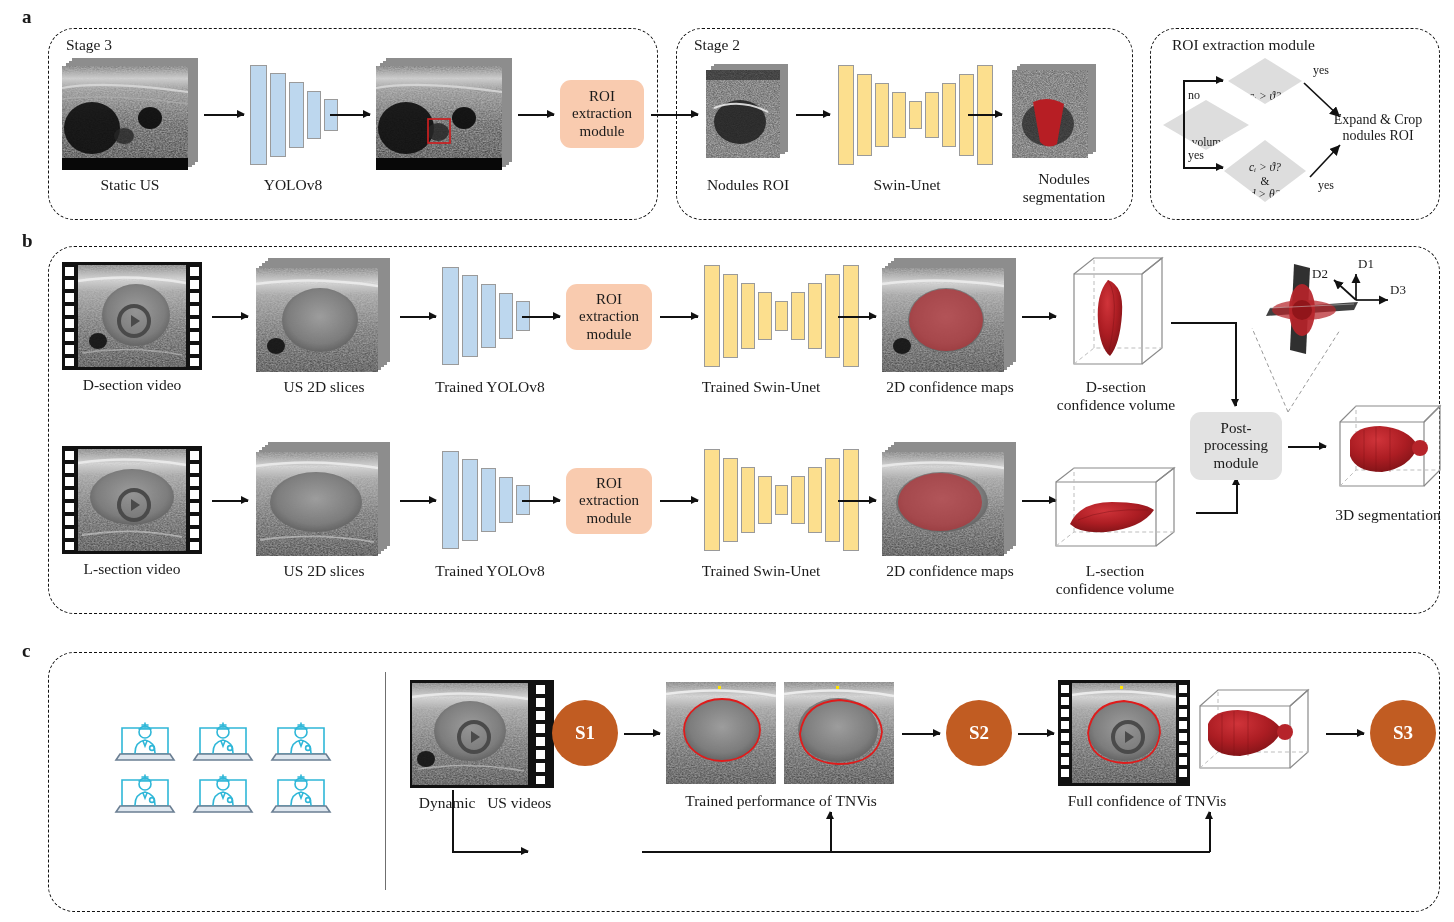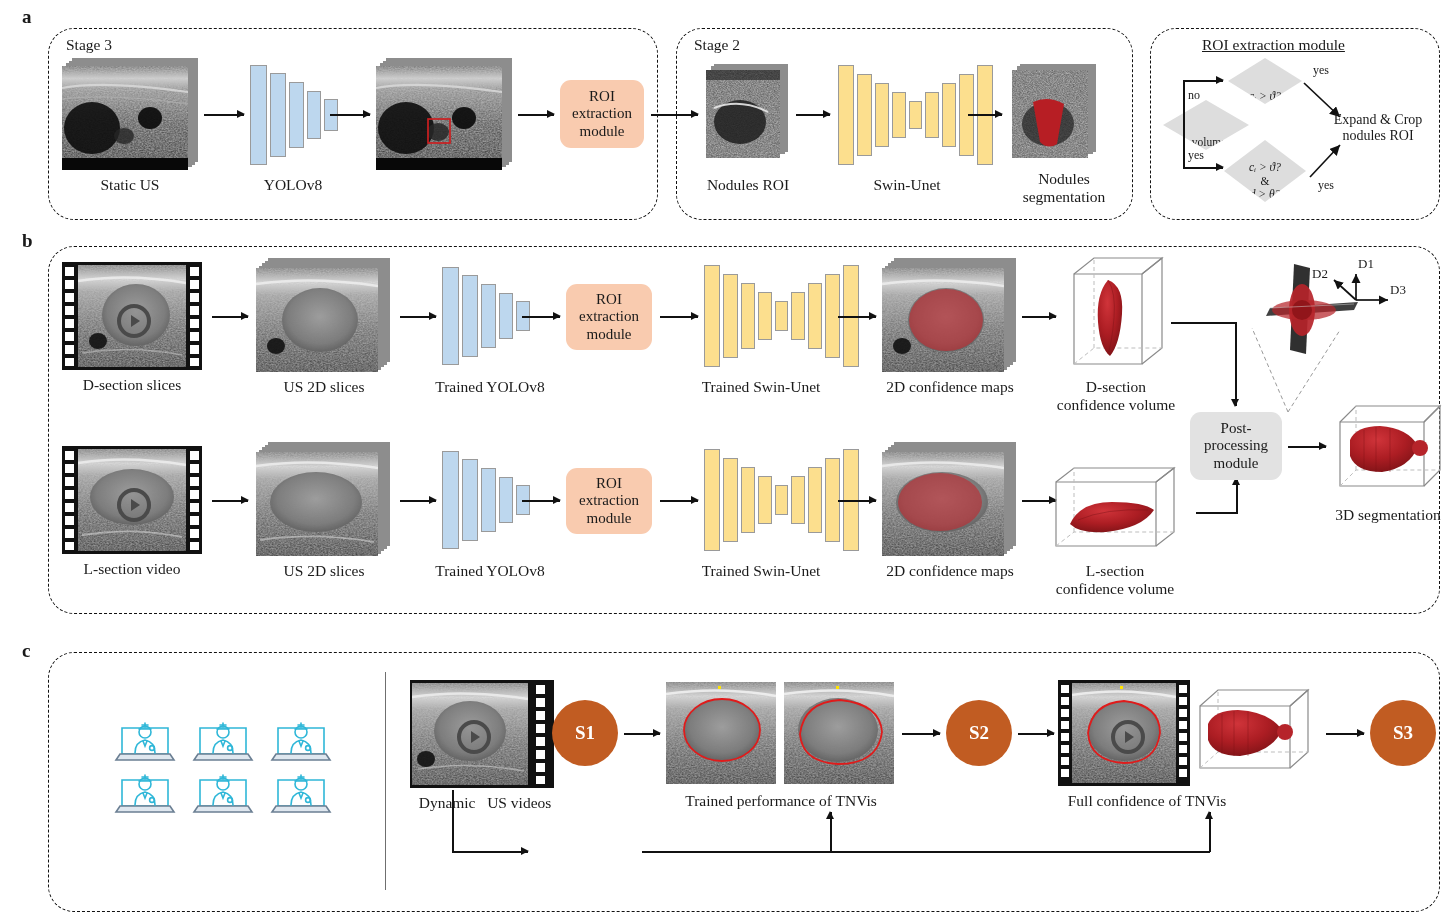--- a/index.html
+++ b/index.html
@@ -136,21 +136,21 @@
 </svg>
 
 <div class="plabel abs" style="left:22px;top:6px;">a</div>
 
 <div class="panel" style="left:48px;top:28px;width:608px;height:190px;"></div>
 <div class="panel" style="left:676px;top:28px;width:455px;height:190px;"></div>
 <div class="panel" style="left:1150px;top:28px;width:288px;height:190px;"></div>
 
 <div class="stage" style="left:66px;top:36px;">Stage 3</div>
 <div class="stage" style="left:694px;top:36px;">Stage 2</div>
-<div class="stage" style="left:1202px;top:36px;text-decoration:underline;">ROI extraction module</div>
+<div class="stage" style="left:1172px;top:36px;">ROI extraction module</div>
 
 <div class="stack" style="left:62px;top:58px;width:136px;height:112px;">
   <div class="sh" style="left:10px;top:0;width:126px;height:104px;"></div>
   <div class="sh" style="left:7px;top:2.6px;width:126px;height:104px;"></div>
   <div class="sh" style="left:3.5px;top:5.2px;width:126px;height:104px;"></div>
   <div class="us" style="left:0;top:8px;width:126px;height:104px;">
     <svg class="usimg" viewBox="0 0 126 104" preserveAspectRatio="none">
       <rect width="126" height="104" fill="url(#usgrad)"></rect>
       <rect width="126" height="104" filter="url(#usnoise)" opacity=".85"></rect>
       <ellipse cx="30" cy="62" rx="28" ry="26" fill="#0d0d0d" opacity=".9"></ellipse>
@@ -322,21 +322,21 @@
   <div class="perf" style="left:128px;top:31px;width:9px;height:9px;"></div>
   <div class="perf" style="left:128px;top:44px;width:9px;height:9px;"></div>
   <div class="perf" style="left:128px;top:57px;width:9px;height:9px;"></div>
   <div class="perf" style="left:128px;top:70px;width:9px;height:9px;"></div>
   <div class="perf" style="left:128px;top:83px;width:9px;height:9px;"></div>
   <div class="perf" style="left:128px;top:96px;width:9px;height:8px;"></div>
   <div class="play" style="left:55px;top:42px;width:26px;height:26px;">
         <i></i>
       </div>
 </div>
-<div class="cap" style="left:52px;top:376px;width:160px;">D-section slices</div>
+<div class="cap" style="left:52px;top:376px;width:160px;">D-section video</div>
 
 <div class="arrow" style="left:212px;top:316px;width:36px;"></div>
 
 <div class="stack" style="left:256px;top:258px;width:136px;height:114px;">
   <div class="sh" style="left:12px;top:0;width:122px;height:104px;"></div>
   <div class="sh" style="left:9px;top:2.6px;width:122px;height:104px;"></div>
   <div class="sh" style="left:6px;top:5.2px;width:122px;height:104px;"></div>
   <div class="sh" style="left:3px;top:7.8px;width:122px;height:104px;"></div>
   <div class="us" style="left:0;top:10px;width:122px;height:104px;">
     <svg class="usimg" viewBox="0 0 122 104" preserveAspectRatio="none">

